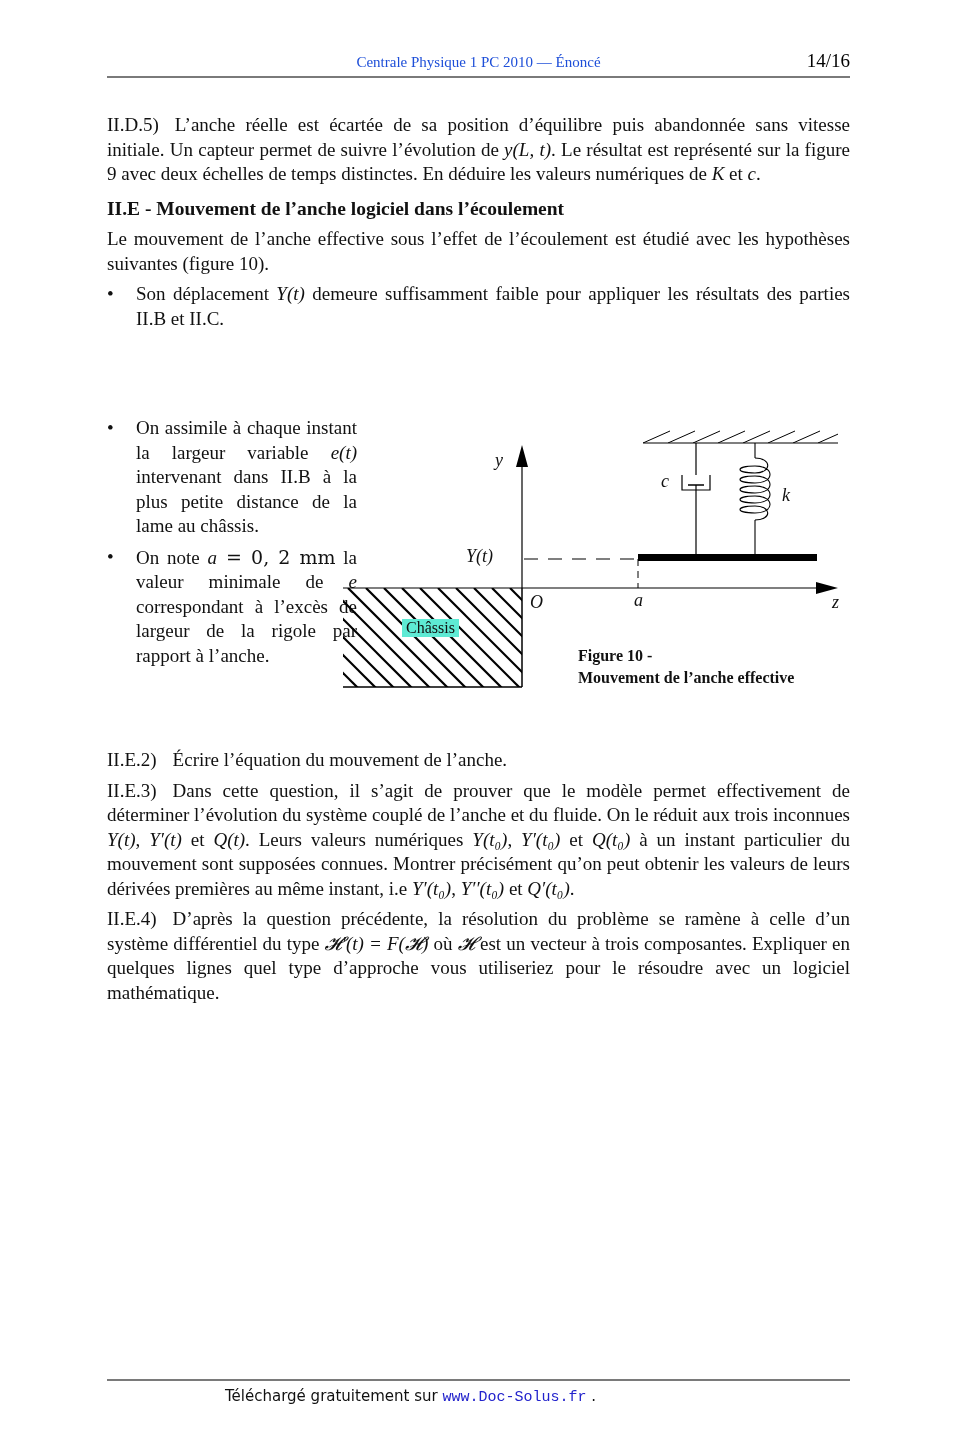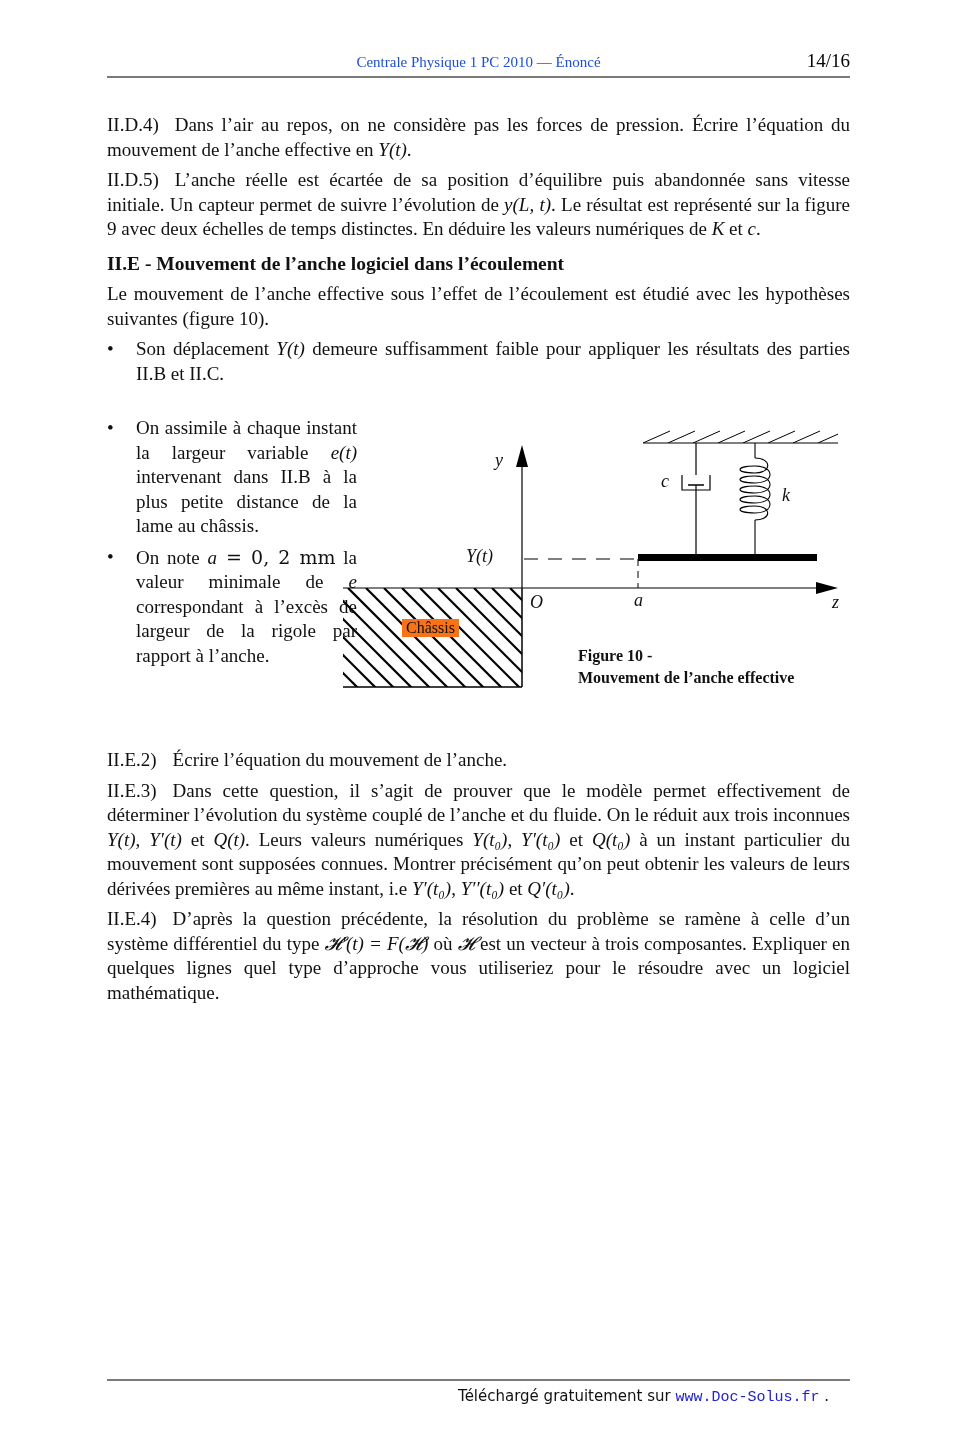--- a/index.html
+++ b/index.html
@@ -19,43 +19,40 @@
   .qnum { margin-right: 16px; }
   .m { font-style: italic; }
   .mr { font-family: "DejaVu Serif", serif; font-size: 19px; }
   .h2 { font-weight: bold; font-size: 19.5px; margin: 10px 0 6px 0; }
   .bullet { position: relative; padding-left: 29px; margin: 0 0 6px 0; }
   .bullet::before { content: "•"; position: absolute; left: 0; top: 0; }
   .narrow { width: 221px; text-align: justify; }
 
   .figure { position: absolute; left: 340px; top: 425px; width: 520px; height: 270px; }
   .fig-label { position: absolute; font-size: 18px; font-style: italic; }
-  .fig-chassis-label { position: absolute; font-size: 16px; background: #f97316; padding: 0 4px; }
+  .fig-chassis-label { position: absolute; font-size: 16px; background: #5eead4; padding: 0 4px; }
   .fig-caption { position: absolute; left: 238px; top: 220px; font-weight: bold; font-size: 16px; line-height: 22px; }
 
   .footer-rule { position: absolute; left: 107px; top: 1379px; width: 743px; height: 1.5px; background: #7a7a7a; }
-  .footer { position: absolute; left: 8px; width: 821px; top: 1387px; text-align: right;
+  .footer { position: absolute; left: 0; width: 821px; top: 1387px; text-align: center;
             font-family: "DejaVu Sans", sans-serif; font-size: 15px; color: #111; }
   .footer-link { font-family: "Liberation Mono", "DejaVu Sans Mono", monospace; color: #2222cc; font-size: 15px; text-decoration: none; }
 </style>
 </head>
 <body>
 
 <div class="page">
 
   <div class="header">
     <div class="header-title">Centrale Physique 1 PC 2010 — Énoncé</div>
     <div class="header-page">14/16</div>
   </div>
   <div class="header-rule"></div>
 
   <div class="body-text" style="top:113px;">
-    <p class="para">
-      <span class="qnum">II.D.4)</span><span>Dans l’air au repos, on ne considère pas les forces de pression. Écrire l’équation du mouvement de l’anche effective en </span><span class="m">Y(t)</span><span>.</span>
-    </p>
     <p class="para">
       <span class="qnum">II.D.5)</span><span>L’anche réelle est écartée de sa position d’équilibre puis abandonnée sans vitesse initiale. Un capteur permet de suivre l’évolution de </span><span class="m">y(L, t)</span><span>. Le résultat est représenté sur la figure 9 avec deux échelles de temps distinctes. En déduire les valeurs numériques de </span><span class="m">K</span><span> et </span><span class="m">c</span><span>.</span>
     </p>
     <div class="h2">II.E - Mouvement de l’anche logiciel dans l’écoulement</div>
     <p class="para">Le mouvement de l’anche effective sous l’effet de l’écoulement est étudié avec les hypothèses suivantes (figure 10).</p>
     <div class="bullet">
       <span>Son déplacement </span><span class="m">Y(t)</span><span> demeure suffisamment faible pour appliquer les résultats des parties II.B et II.C.</span>
     </div>
   </div>
 

